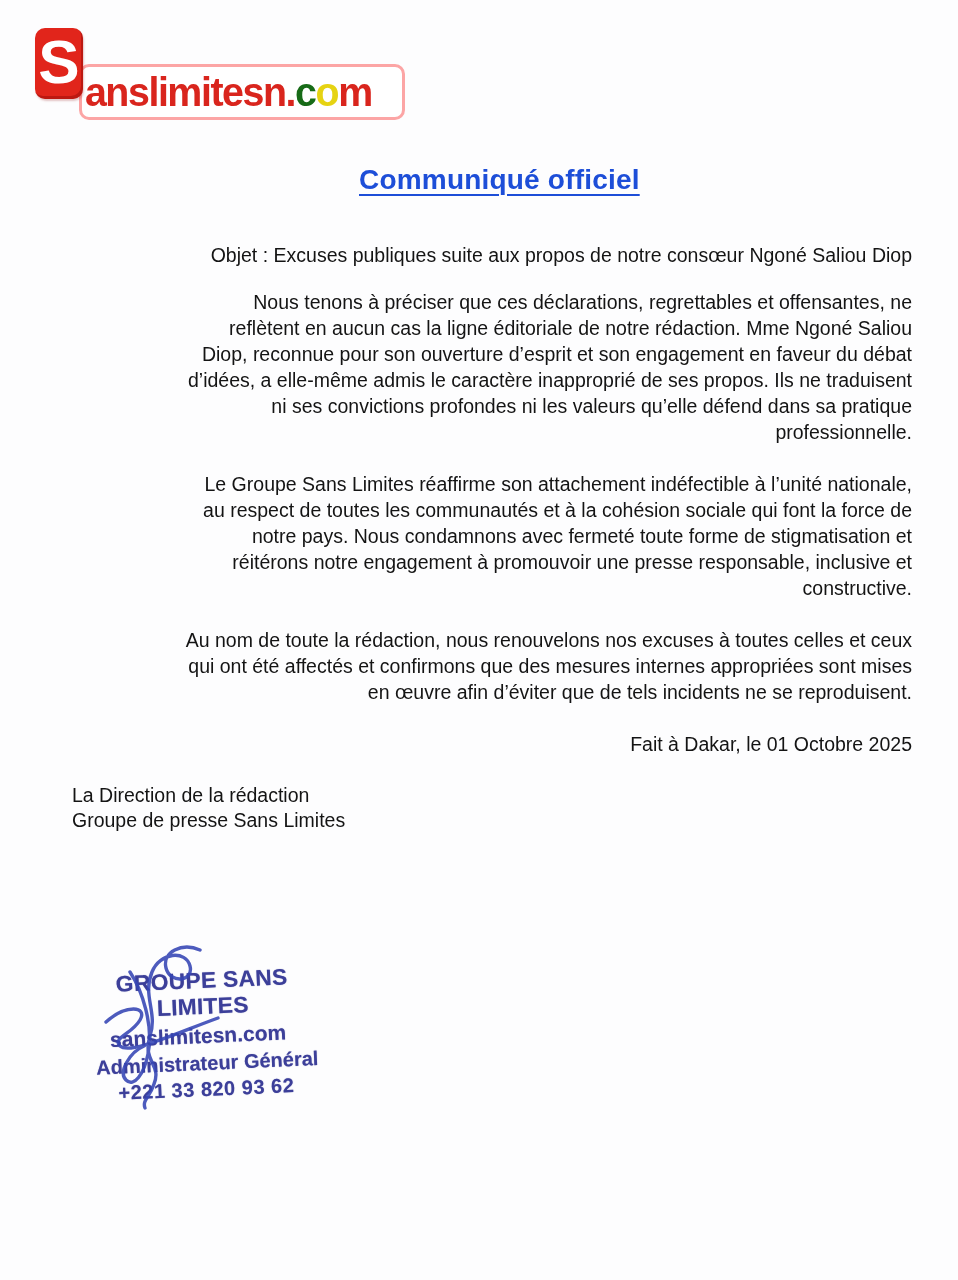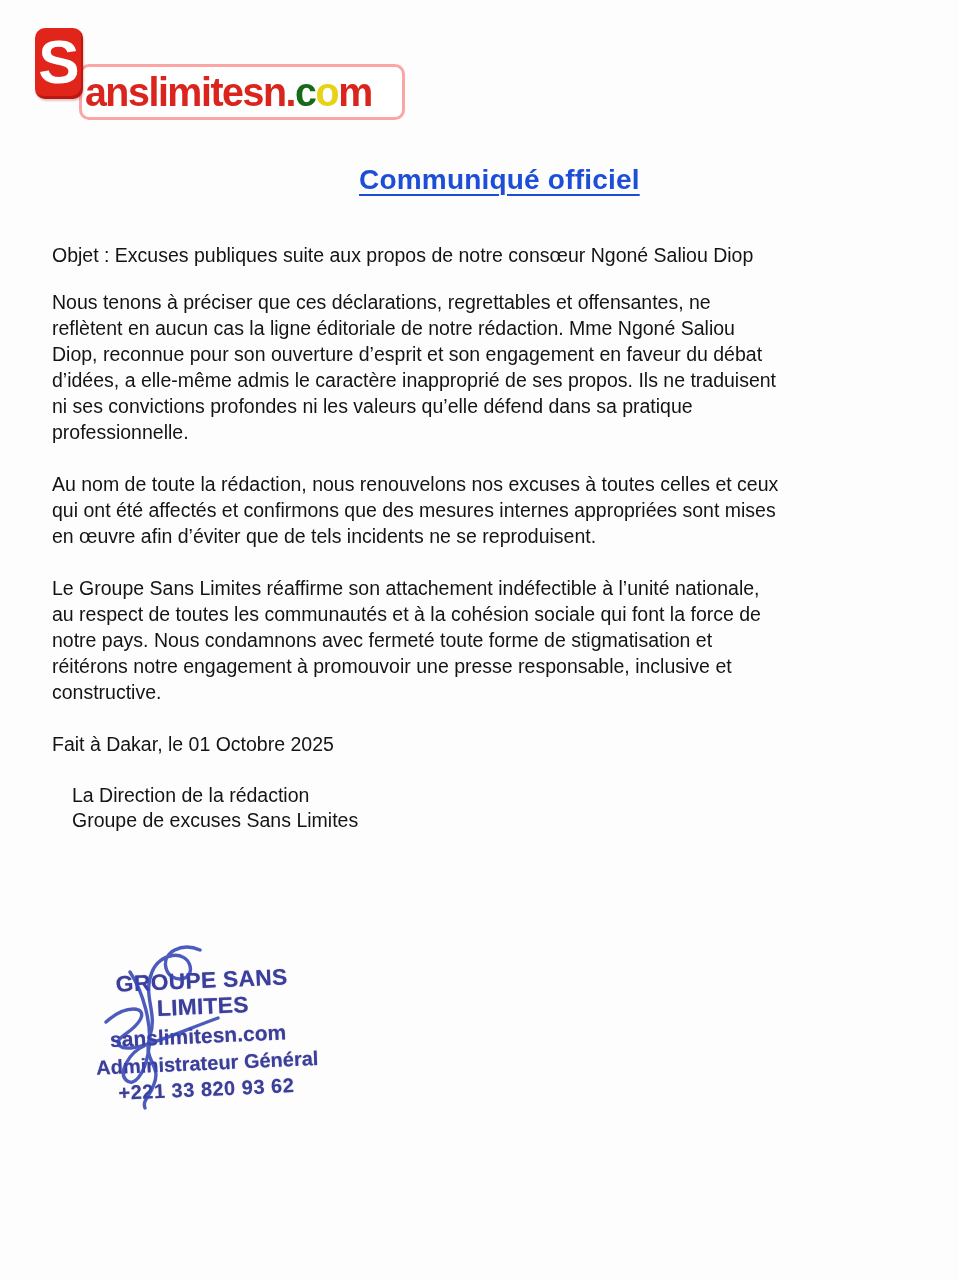--- a/index.html
+++ b/index.html
@@ -57,21 +57,21 @@
     text-decoration-thickness:2px;
     text-underline-offset:5px;
     letter-spacing:.2px;
     margin-left:48px;
   }
   
   .doc-body{
     position:absolute;left:52px;top:242px;width:860px;
     font-size:19.5px;line-height:26px;color:#141414;
   }
-  .doc-body p{margin:0 0 26px 0;white-space:pre-line;}
+  .doc-body p{margin:0 0 26px 0;white-space:pre-line;text-align:right;}
   .doc-body .subject{margin-bottom:21px;}
   .date-line{margin-top:47px;margin-bottom:0;}
   .signoff{margin-top:24px;line-height:25px;margin-left:20px;}
   
   .stamp{
     position:absolute;left:88px;top:968px;width:232px;
     transform:rotate(-2.5deg);
     color:#2e3192;text-align:center;font-weight:700;
     text-shadow:0 0 1px rgba(46,49,146,.55);
     opacity:.93;
@@ -102,32 +102,32 @@
   <div class="doc-title">Communiqué officiel</div>
 
   <div class="doc-body">
     <p class="subject">Objet : Excuses publiques suite aux propos de notre consœur Ngoné Saliou Diop</p>
     <p>Nous tenons à préciser que ces déclarations, regrettables et offensantes, ne
 reflètent en aucun cas la ligne éditoriale de notre rédaction. Mme Ngoné Saliou
 Diop, reconnue pour son ouverture d’esprit et son engagement en faveur du débat
 d’idées, a elle-même admis le caractère inapproprié de ses propos. Ils ne traduisent
 ni ses convictions profondes ni les valeurs qu’elle défend dans sa pratique
 professionnelle.</p>
-    <p>Au nom de toute la rédaction, nous renouvelons nos excuses à toutes celles et ceux
-qui ont été affectés et confirmons que des mesures internes appropriées sont mises
-en œuvre afin d’éviter que de tels incidents ne se reproduisent.</p>
     <p>Le Groupe Sans Limites réaffirme son attachement indéfectible à l’unité nationale,
 au respect de toutes les communautés et à la cohésion sociale qui font la force de
 notre pays. Nous condamnons avec fermeté toute forme de stigmatisation et
 réitérons notre engagement à promouvoir une presse responsable, inclusive et
 constructive.</p>
+    <p>Au nom de toute la rédaction, nous renouvelons nos excuses à toutes celles et ceux
+qui ont été affectés et confirmons que des mesures internes appropriées sont mises
+en œuvre afin d’éviter que de tels incidents ne se reproduisent.</p>
     <p class="date-line">Fait à Dakar, le 01 Octobre 2025</p>
     <div class="signoff">
       <div>La Direction de la rédaction</div>
-      <div>Groupe de excuses Sans Limites</div>
+      <div>Groupe de presse Sans Limites</div>
     </div>
   </div>
 
   <div class="stamp">
     <div class="stamp-l1">GROUPE SANS LIMITES</div>
     <div class="stamp-l2">sanslimitesn.com</div>
     <div class="stamp-l3">Administrateur Général</div>
     <div class="stamp-l4">+221 33 820 93 62</div>
   </div>
 

